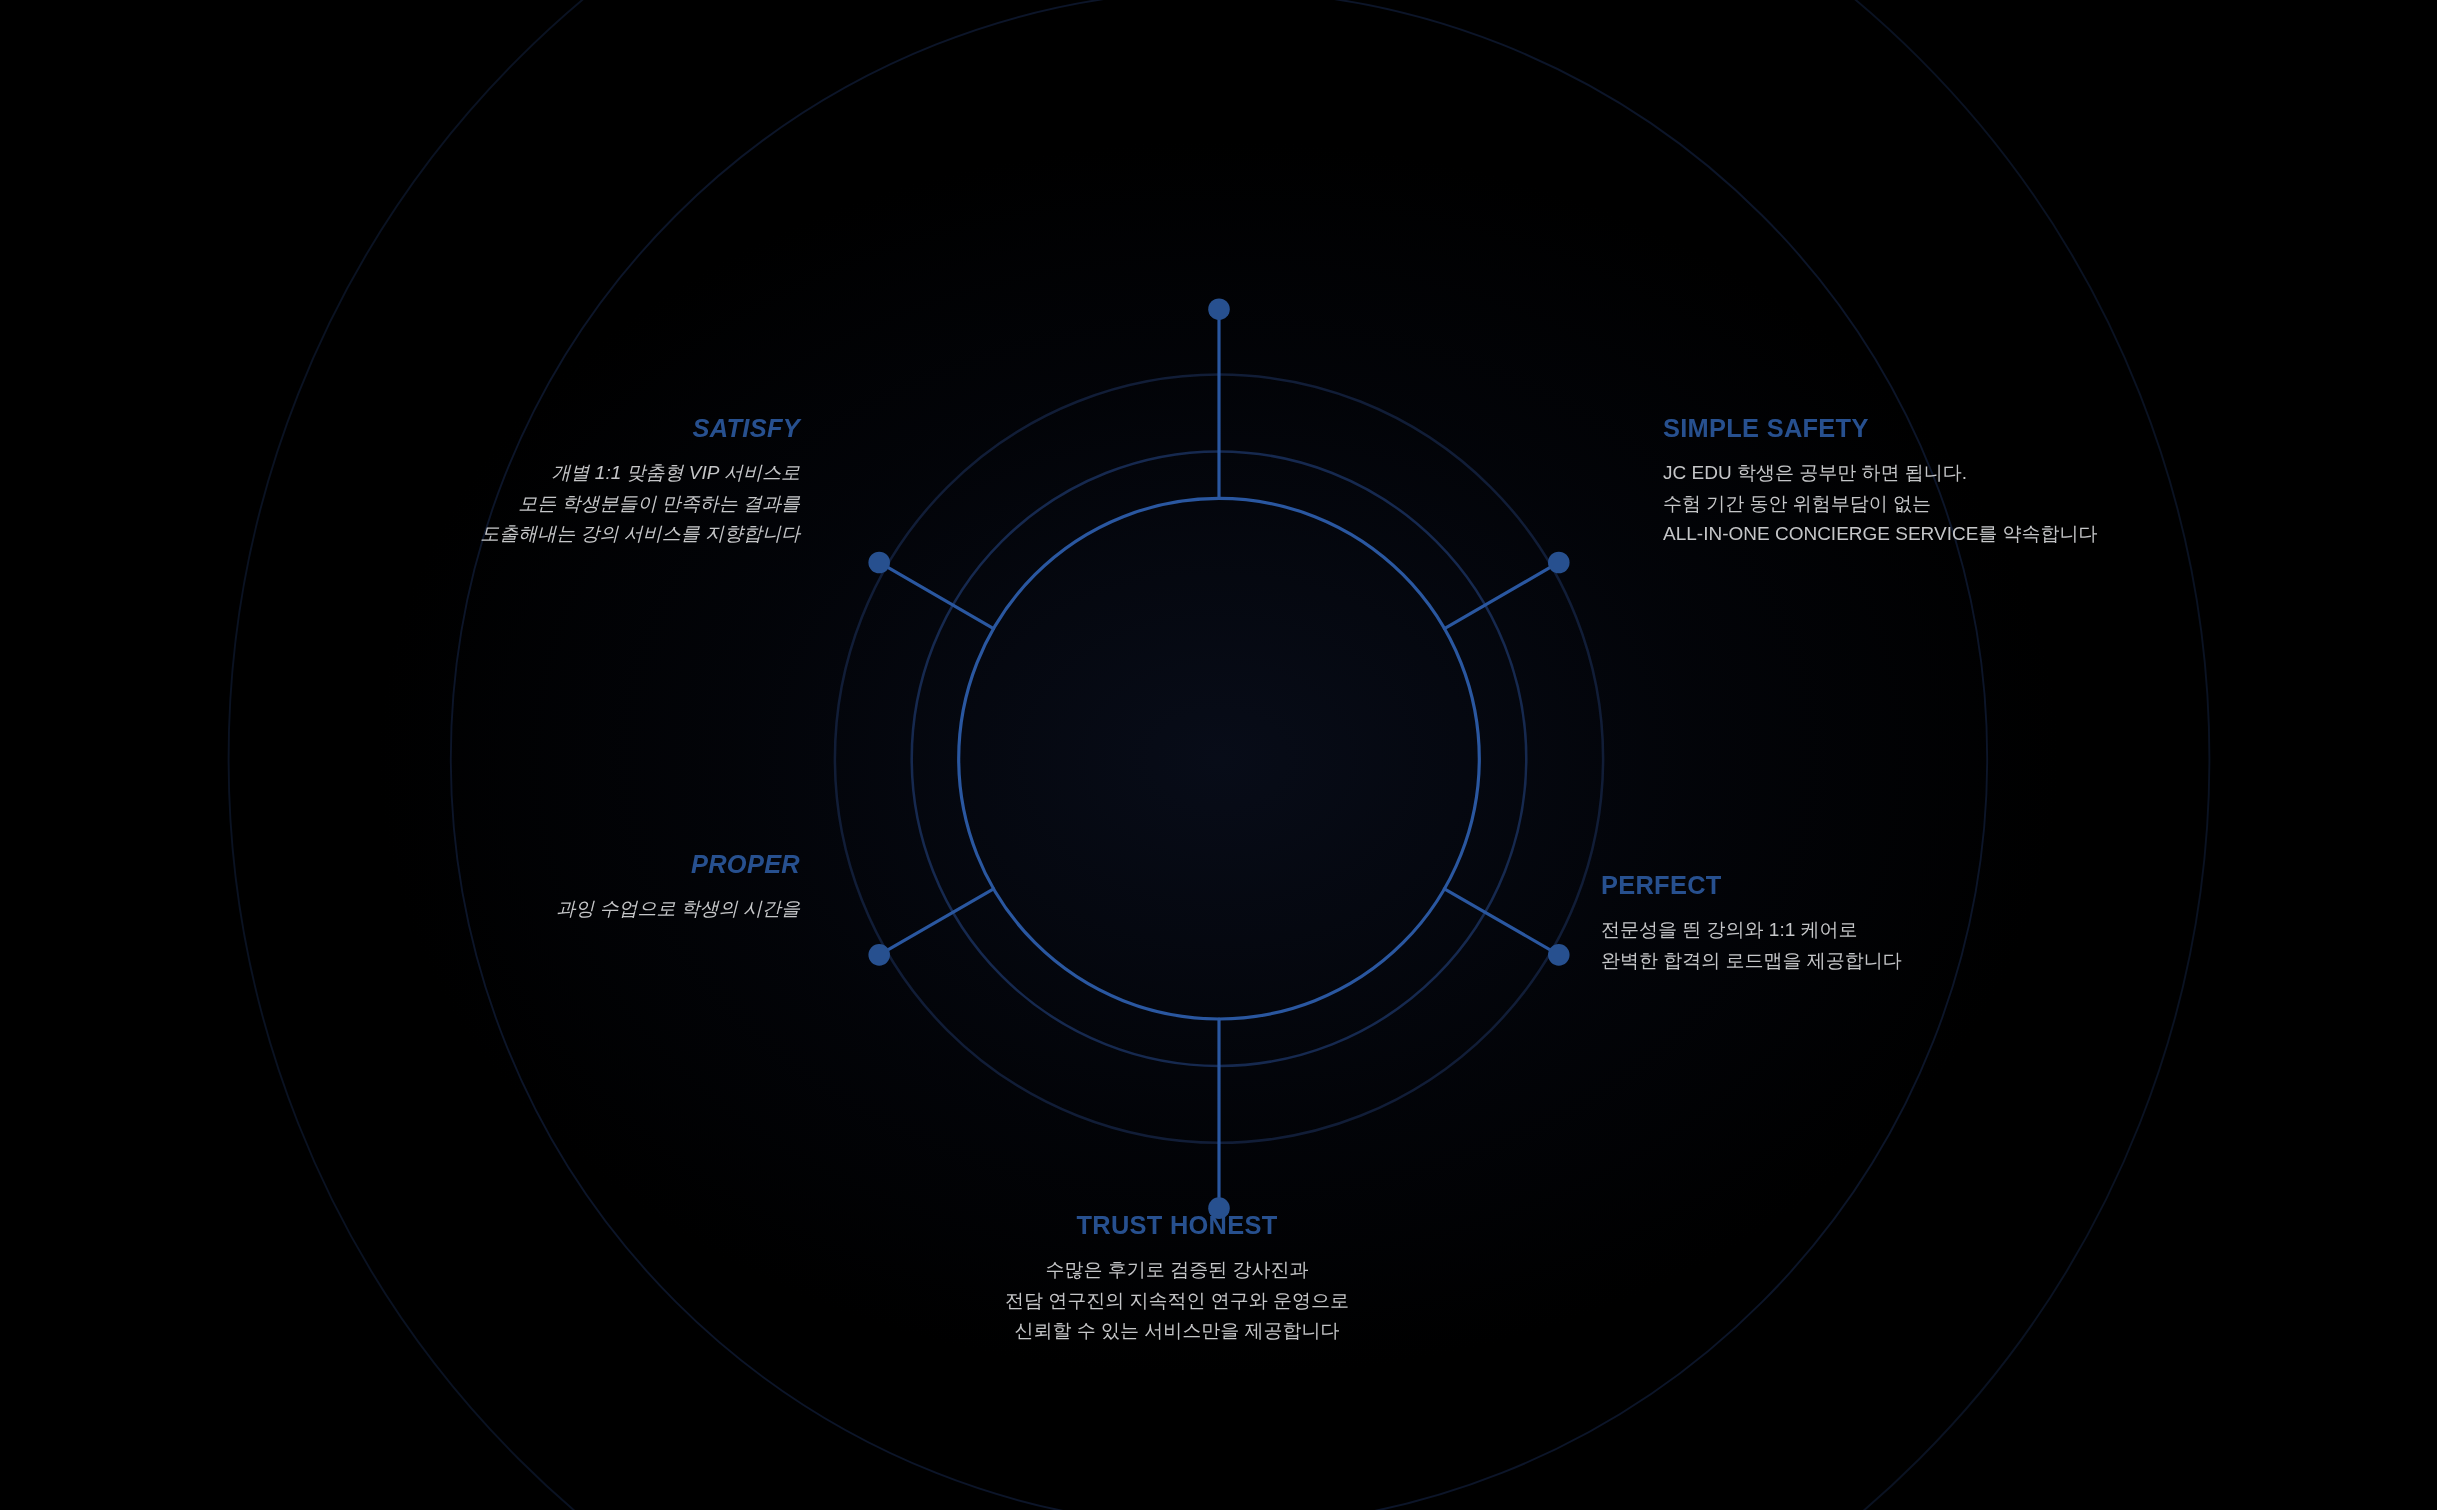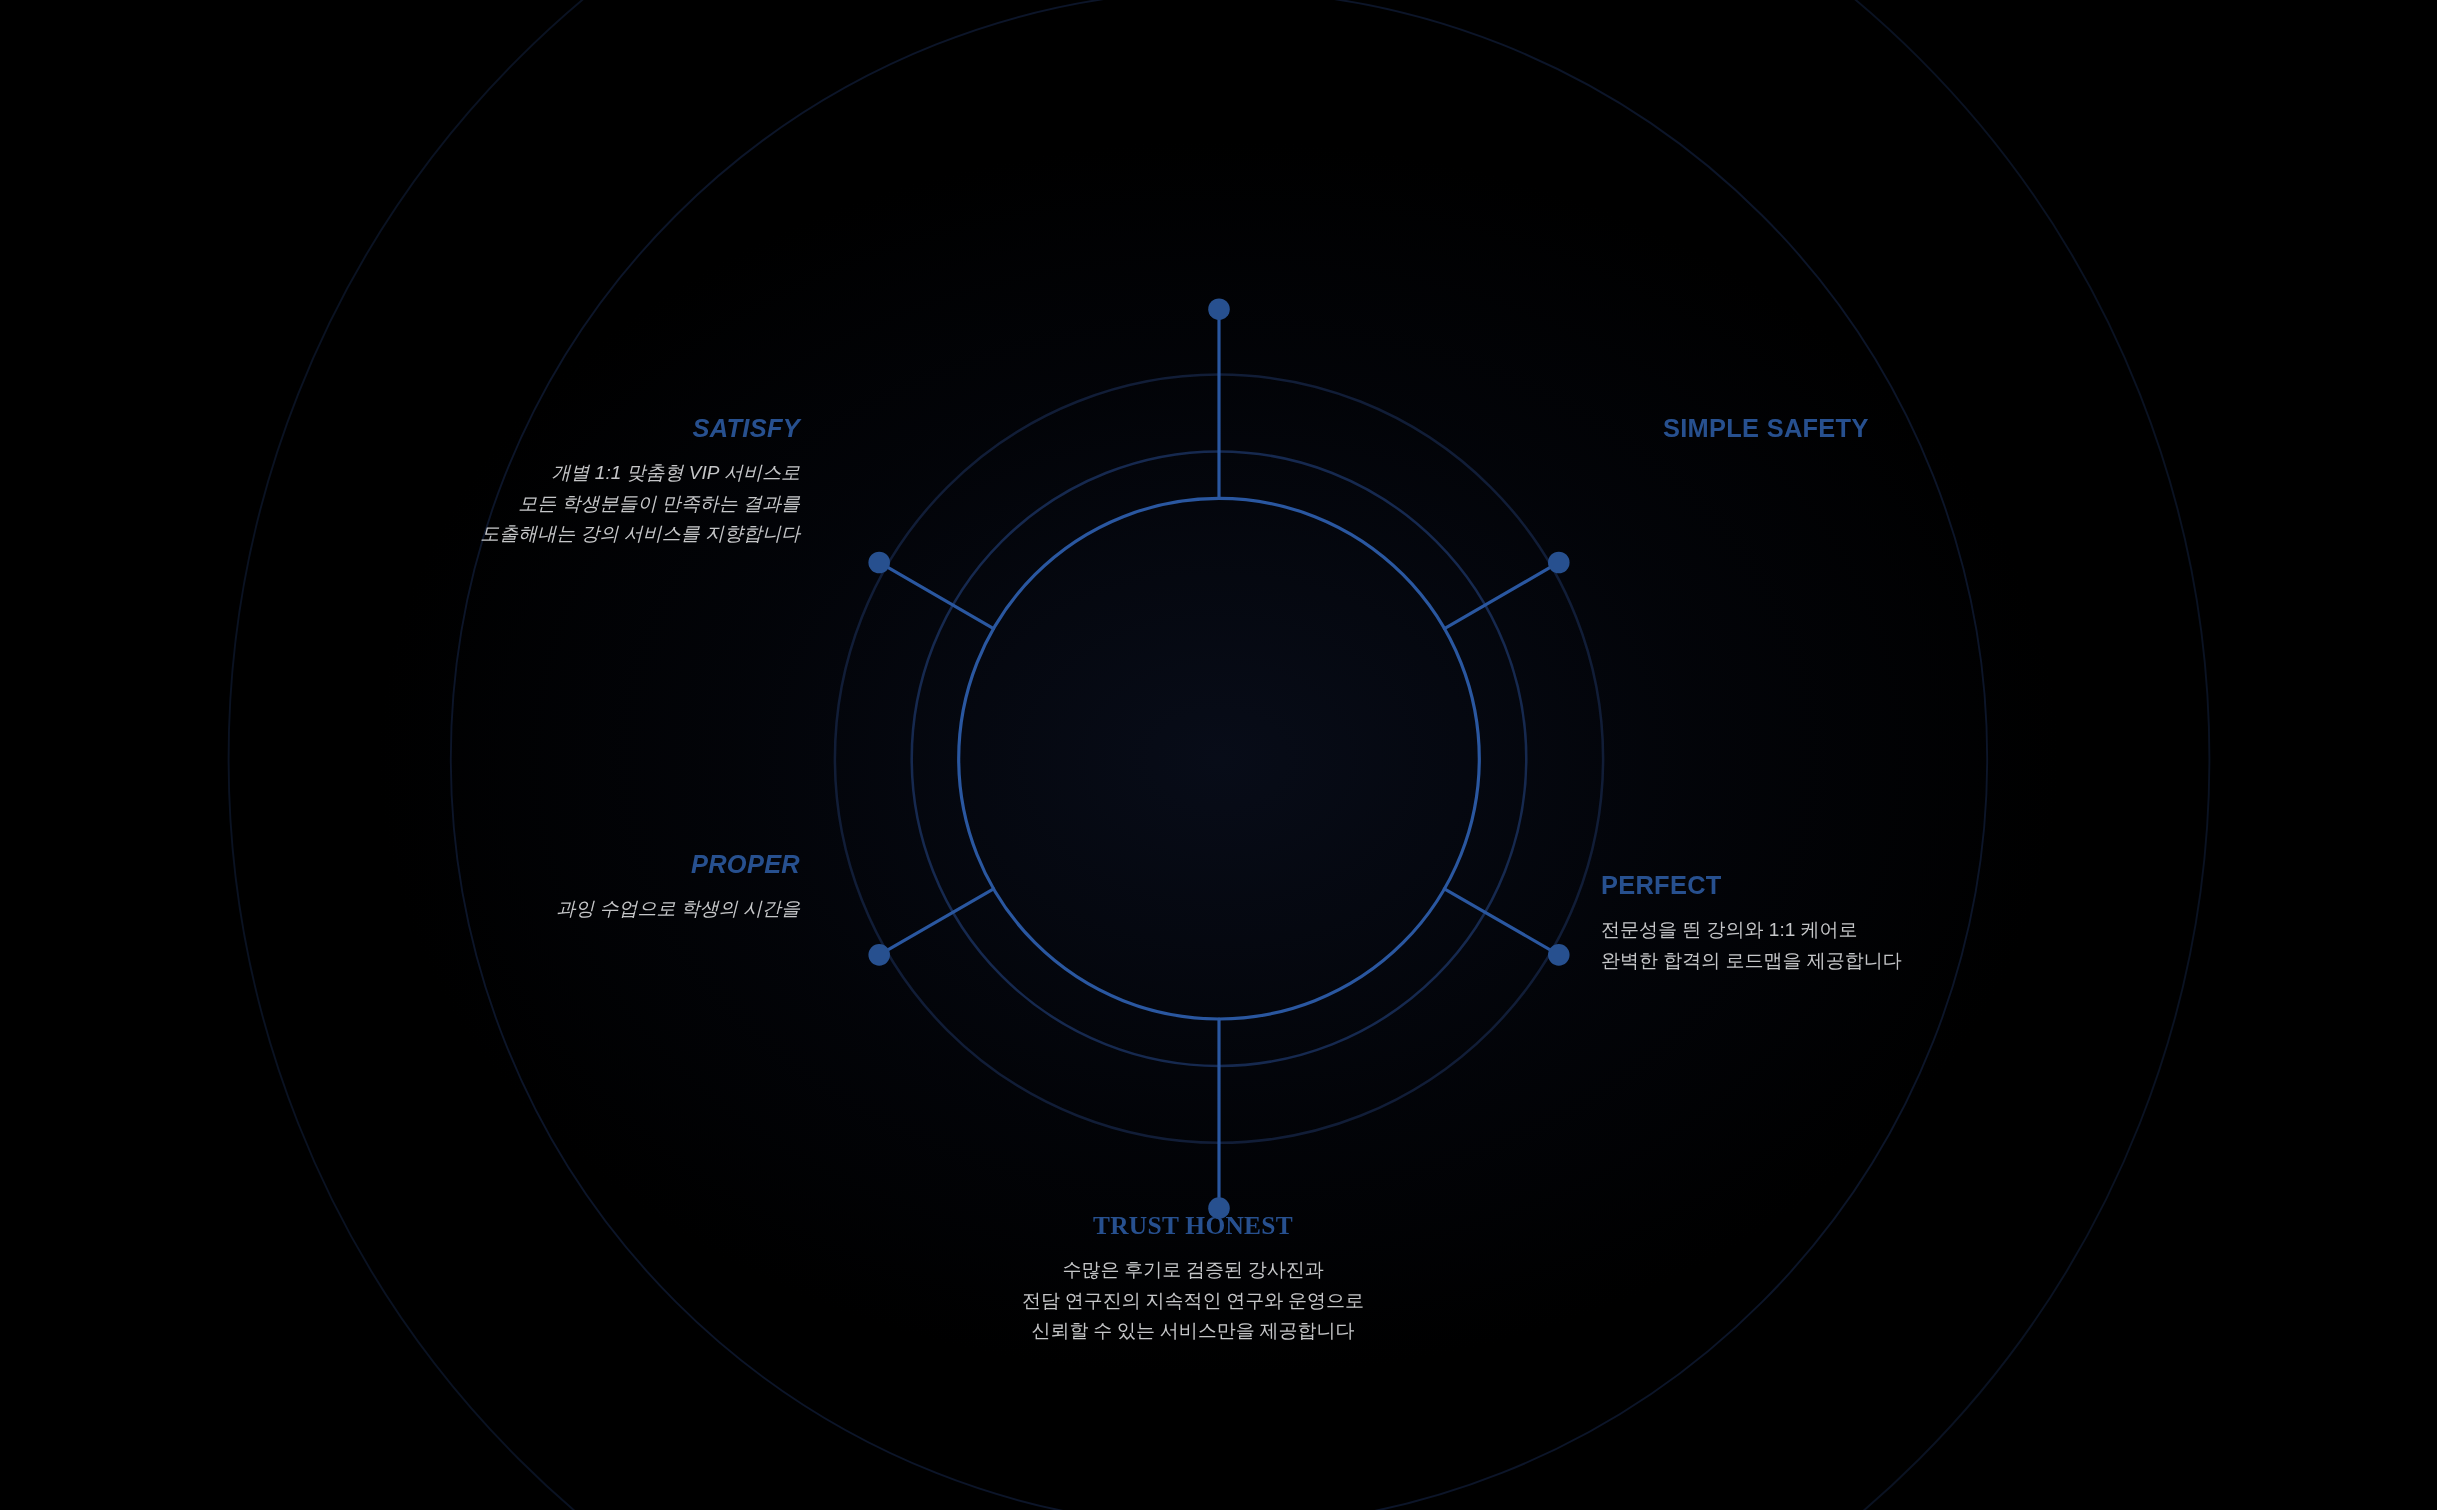--- a/index.html
+++ b/index.html
@@ -58,21 +58,21 @@
   }
 
   .align-center { text-align: center; }
   .align-left   { text-align: left; }
   .align-right  { text-align: right; font-style: italic; }
 
   
   #node-with-specialist { left: 743px; top: 168px;  width: 952px; }
   #node-simple-safety   { left: 1663px; top: 416px;  width: 698px; }
   #node-perfect         { left: 1601px; top: 873px; width: 635px; }
-  #node-trust-honest    { left: 717px; top: 1213px; width: 952px; font-family: Liberation Serif, serif; }
+  #node-trust-honest    { left: 701px; top: 1213px; width: 952px; }
   #node-proper          { left: 165px;  top: 852px; width: 635px; }
   #node-satisfy         { left: 102px;  top: 416px;  width: 698px; }
 </style>
 </head>
 <body>
 
 <div id="stage">
 
   <svg id="diagram" viewBox="0 0 3840 2380">
     <g id="halo-rings">
@@ -100,20 +100,25 @@
         <circle cx="2455.203699538783" cy="1504" r="17" fill="#27508F"></circle>
         <circle cx="1920" cy="1903" r="17" fill="#27508F"></circle>
         <circle cx="1384.796300461217" cy="1504" r="17" fill="#27508F"></circle>
         <circle cx="1384.796300461217" cy="886" r="17" fill="#27508F"></circle>
       </g>
   </svg>
 
 
   <div class="node align-left" id="node-simple-safety">
     <div class="title">SIMPLE SAFETY</div>
+    <div class="body">
+      <div>JC EDU 학생은 공부만 하면 됩니다.</div>
+      <div>수험 기간 동안 위험부담이 없는</div>
+      <div>ALL-IN-ONE CONCIERGE SERVICE를 약속합니다</div>
+    </div>
   </div>
 
   <div class="node align-left" id="node-perfect">
     <div class="title">PERFECT</div>
     <div class="body">
       <div>전문성을 띈 강의와 1:1 케어로</div>
       <div>완벽한 합격의 로드맵을 제공합니다</div>
     </div>
   </div>
 

